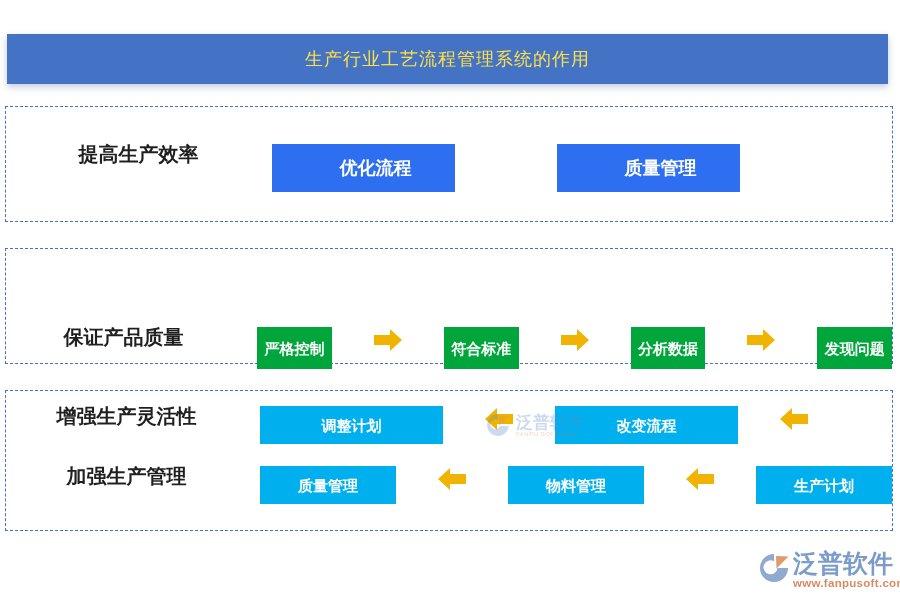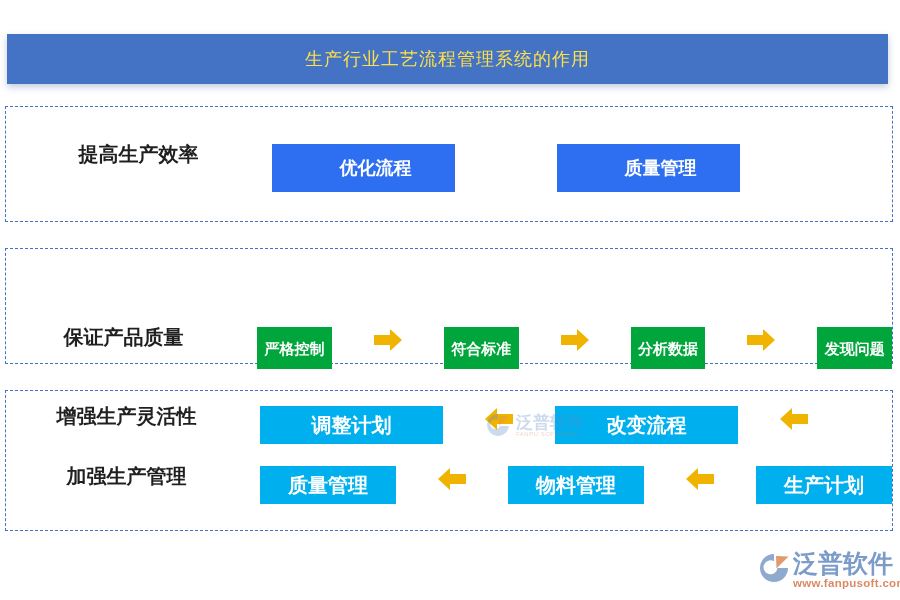--- a/index.html
+++ b/index.html
@@ -101,21 +101,21 @@
   }
 
   
   #panel-3 .row-label { width: 185px; margin-left: 28px; }
   #panel-3 #row-flex   { top: 15px; }
   #panel-3 #row-manage { top: 75px; }
   .chip-cyan {
     background: #00b0ee;
     width: 183px;
     height: 38px;
-    font-size: 20px;
+    font-size: 15px;
   }
 
   
   .arrow {
     flex: 0 0 auto;
     width: 30px;
     height: 26px;
     display: flex;
     align-items: center;
     justify-content: center;

